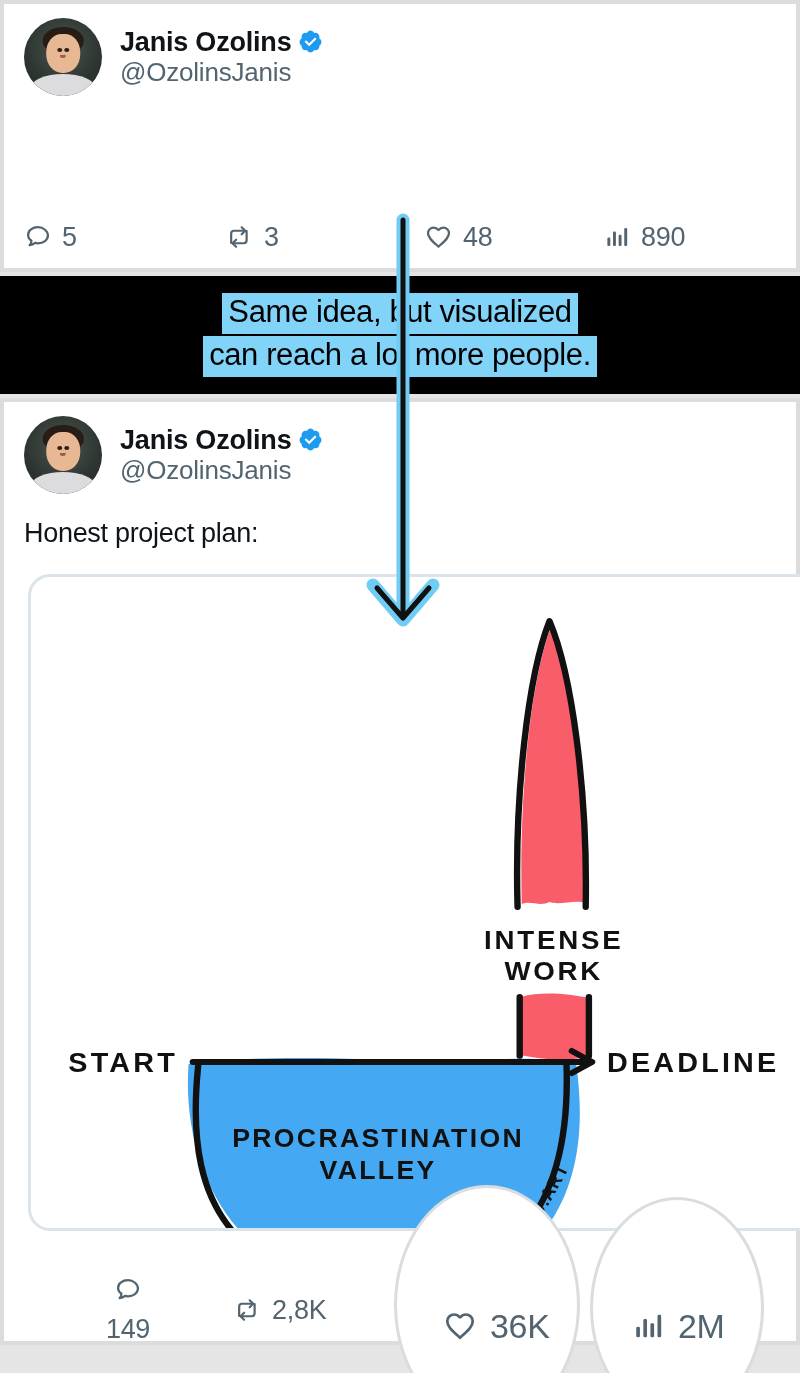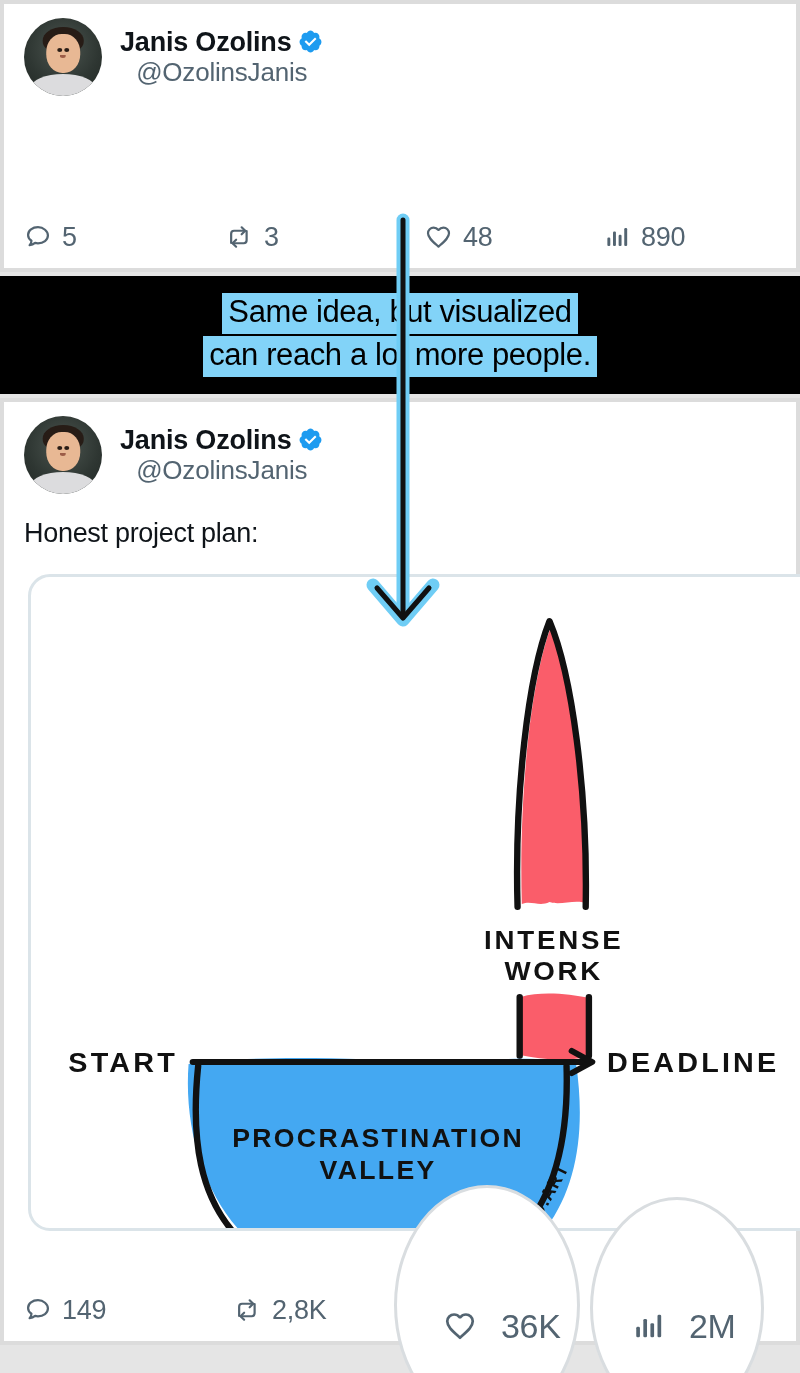--- a/index.html
+++ b/index.html
@@ -57,54 +57,54 @@
     position: absolute; left: 50%; bottom: -6%;
     width: 82%; height: 34%;
     transform: translateX(-50%);
     background: #dcdcde; border-radius: 50% 50% 0 0;
   }
 
   .names { margin-left: 18px; line-height: 1.12; }
   .name-row { display: flex; align-items: center; gap: 7px; }
   .display-name { font-size: 27px; font-weight: 700; color: #0f1419; letter-spacing: -0.2px; }
   .verified { width: 25px; height: 25px; flex: 0 0 25px; display: block; }
-  .handle { font-size: 26px; color: #536471; margin-top: 1px; letter-spacing: -0.2px; text-align: center; }
+  .handle { font-size: 26px; color: #536471; margin-top: 1px; letter-spacing: -0.2px; }
 
   .tweet-body {
     padding: 16px 20px 0 20px;
     font-size: 27px; line-height: 1.32; color: #0f1419; letter-spacing: -0.3px;
   }
   #tweet-b .tweet-body { padding-top: 22px; }
 
   
   .engagement {
     position: absolute; left: 0; right: 0; bottom: 0;
     height: 62px;
     display: flex; align-items: center;
     padding: 0 22px 0 20px;
   }
   .stat { display: flex; align-items: center; gap: 10px; color: #536471; }
   .stat .num { font-size: 27px; color: #536471; letter-spacing: -0.3px; }
   .stat svg { display: block; }
   #tweet-a .stat:nth-child(1) { width: 200px; }
   #tweet-a .stat:nth-child(2) { width: 200px; }
   #tweet-a .stat:nth-child(3) { width: 180px; }
-  #tweet-b .stat:nth-child(1) { width: 208px; }
+  #tweet-b .stat:nth-child(1) { width: 208px; flex-direction: column; }
   #tweet-b .stat:nth-child(2) { width: 210px; }
   #tweet-b .stat:nth-child(3) { width: 190px; }
 
   .circled { position: relative; }
   .circle-hl {
     position: absolute;
     border: 3px solid #d9dde0;
     border-radius: 50%;
     background: #ffffff;
     z-index: 0;
   }
-  .circled > .stat-inner { position: relative; z-index: 1; display: flex; align-items: center; gap: 23px; margin-top: 32px; }
+  .circled > .stat-inner { position: relative; z-index: 1; display: flex; align-items: center; gap: 12px; margin-top: 32px; }
 
   
   .banner {
     position: absolute; left: 0; right: 0; top: 276px; height: 118px;
     background: #000000;
     display: flex; flex-direction: column; align-items: center; justify-content: center;
     gap: 2px;
   }
   .banner-line {
     background: #82d3f8; color: #000000;

